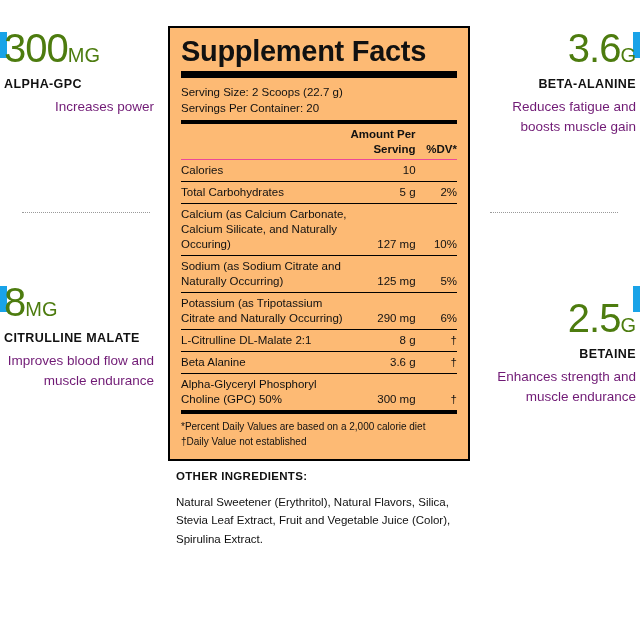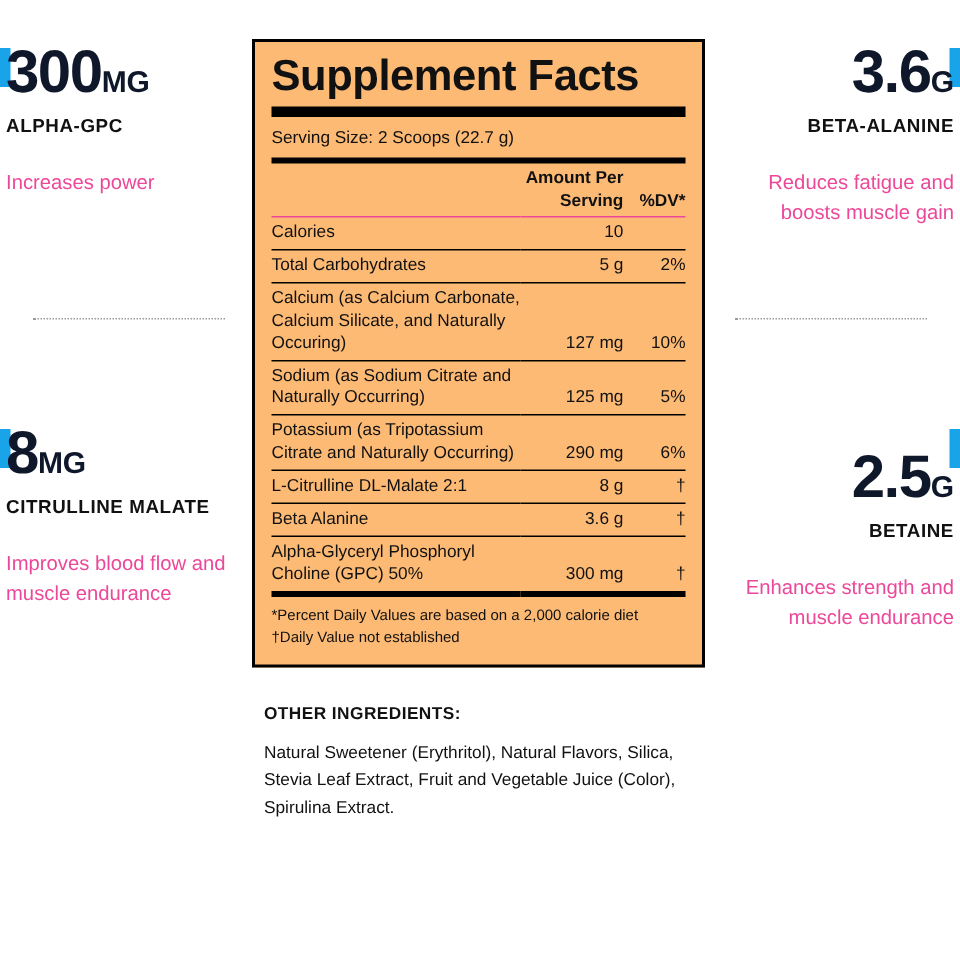--- a/index.html
+++ b/index.html
@@ -29,42 +29,43 @@
   }
   .hl-left  { left: 4px; text-align: left; }
   .hl-right { right: 4px; text-align: right; }
 
   .hl-tl { top: 28px; }
   .hl-bl { top: 282px; }
   .hl-tr { top: 28px; }
   .hl-br { top: 298px; }
 
   .hl-value {
-    font-weight: bold;
-    color: #0f172a;
+    font-weight: normal;
+    color: #4d7c0f;
     line-height: 1;
     letter-spacing: -1px;
     white-space: nowrap;
   }
   .hl-num { font-size: 40px; }
   .hl-unit { font-size: 20px; letter-spacing: 0; }
 
   .hl-name {
     margin-top: 9px;
     font-size: 12.5px;
     font-weight: bold;
     color: #111111;
     letter-spacing: 0.4px;
     white-space: nowrap;
   }
   .hl-desc {
-    margin-top: 21px;
+    margin-top: 6px;
     font-size: 13.5px;
-    color: #ec4899;
+    color: #701a75;
     line-height: 1.45;
+    text-align: right;
   }
 
   
   .edge-tick {
     position: absolute;
     width: 7px;
     height: 26px;
     background: #19A3E8;
   }
   .tick-tl { left: 0; top: 32px; }
@@ -202,20 +203,21 @@
     </div>
     <div class="hl-name">BETAINE</div>
     <div class="hl-desc">Enhances strength and muscle endurance</div>
   </div>
 
   <div class="sf-panel">
     <div class="sf-title">Supplement Facts</div>
 
     <div class="sf-serving">
       <div>Serving Size: 2 Scoops (22.7 g)</div>
+      <div>Servings Per Container: 20</div>
     </div>
     <div class="sf-rule-med"></div>
 
     <table class="sf-table">
       <thead>
         <tr>
           <th class="sf-th-blank"></th>
           <th>Amount Per Serving</th>
           <th>%DV*</th>
         </tr>

